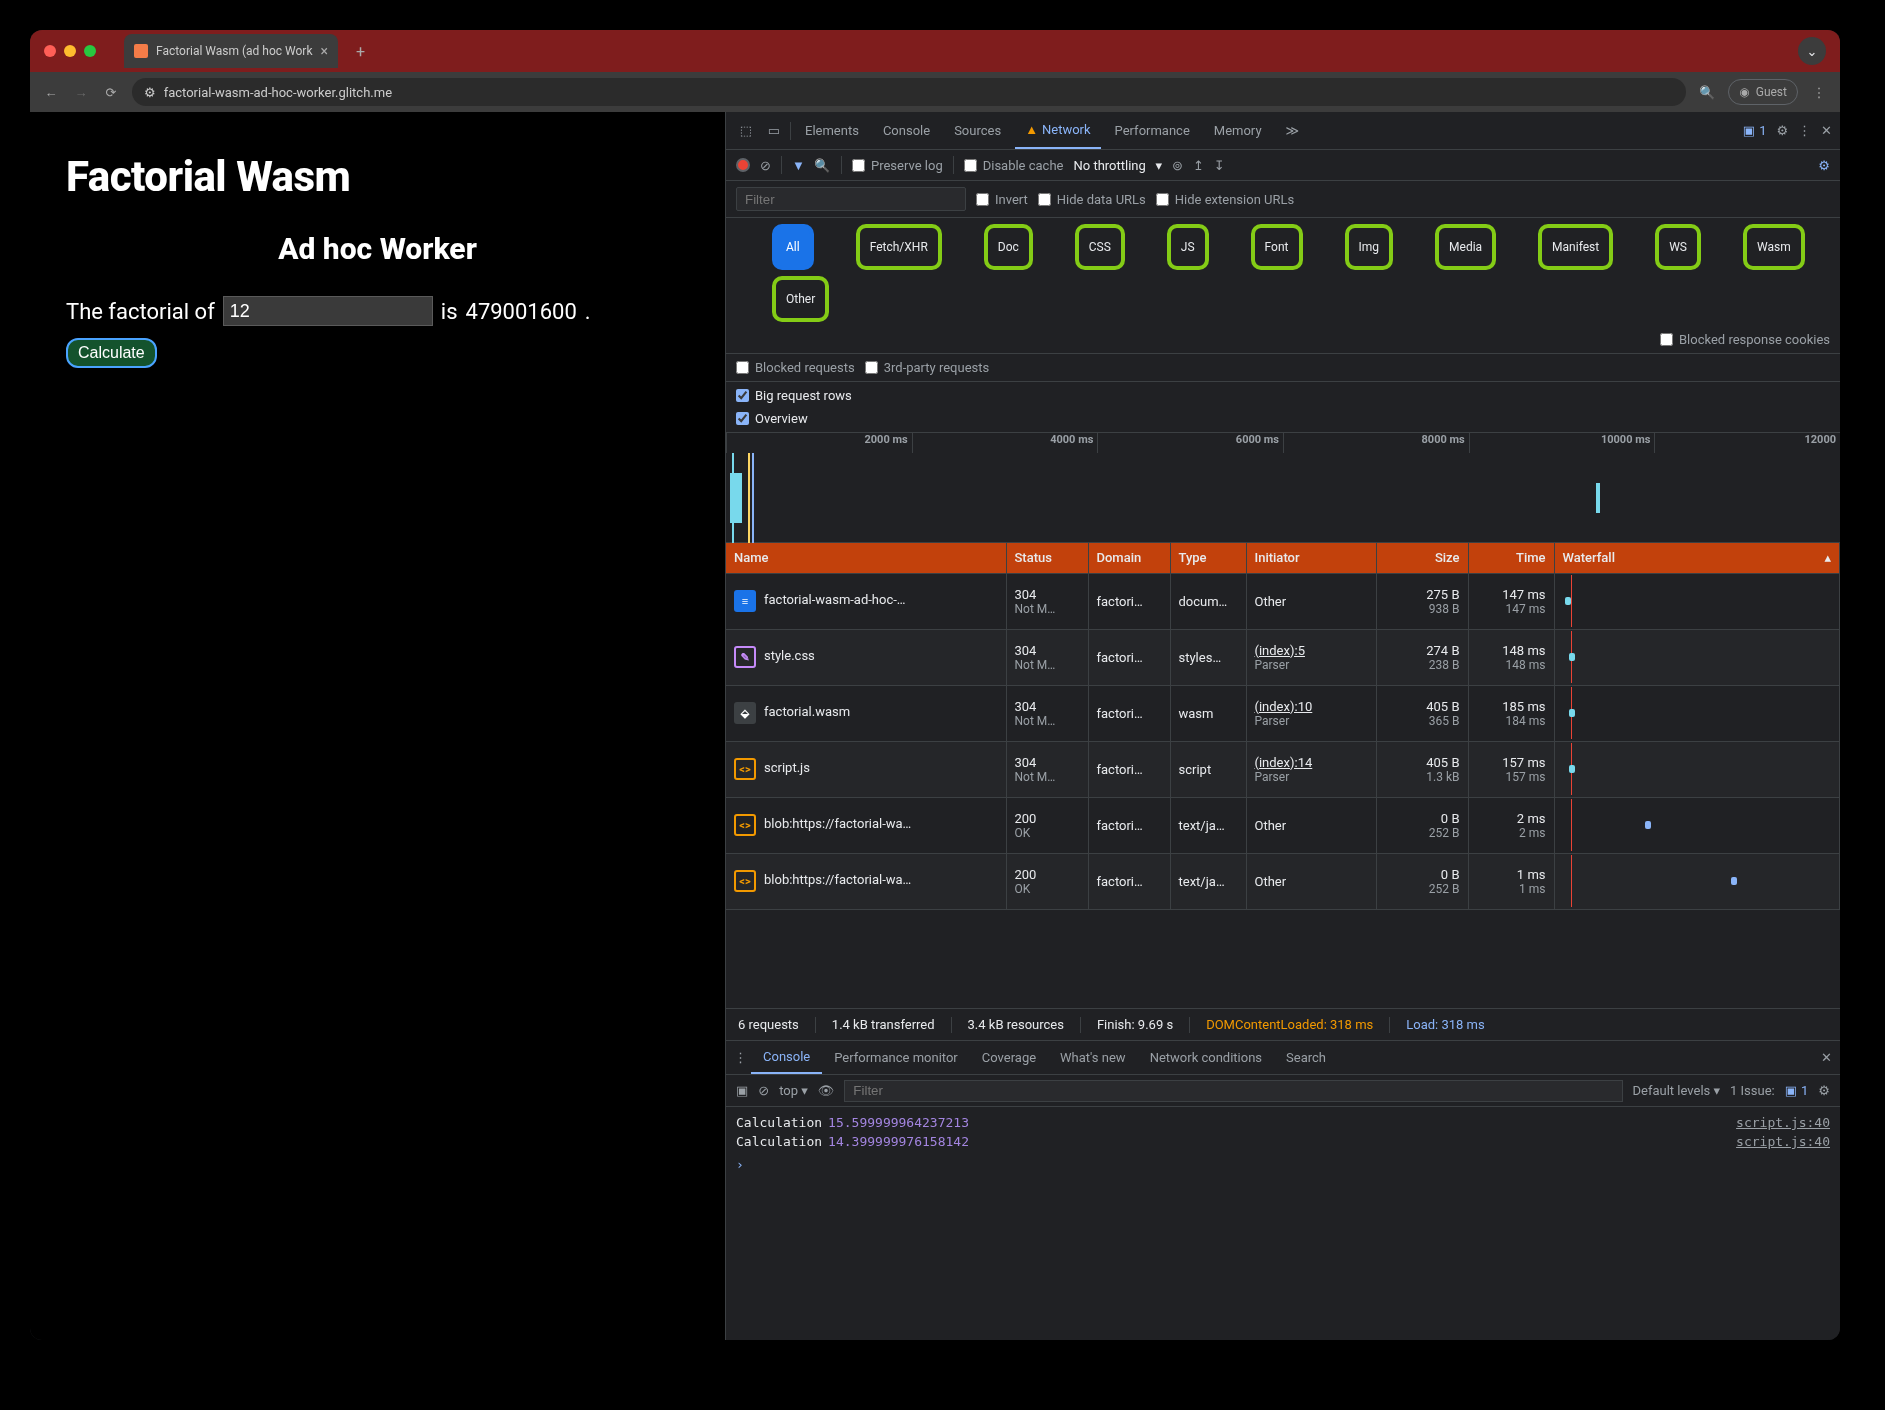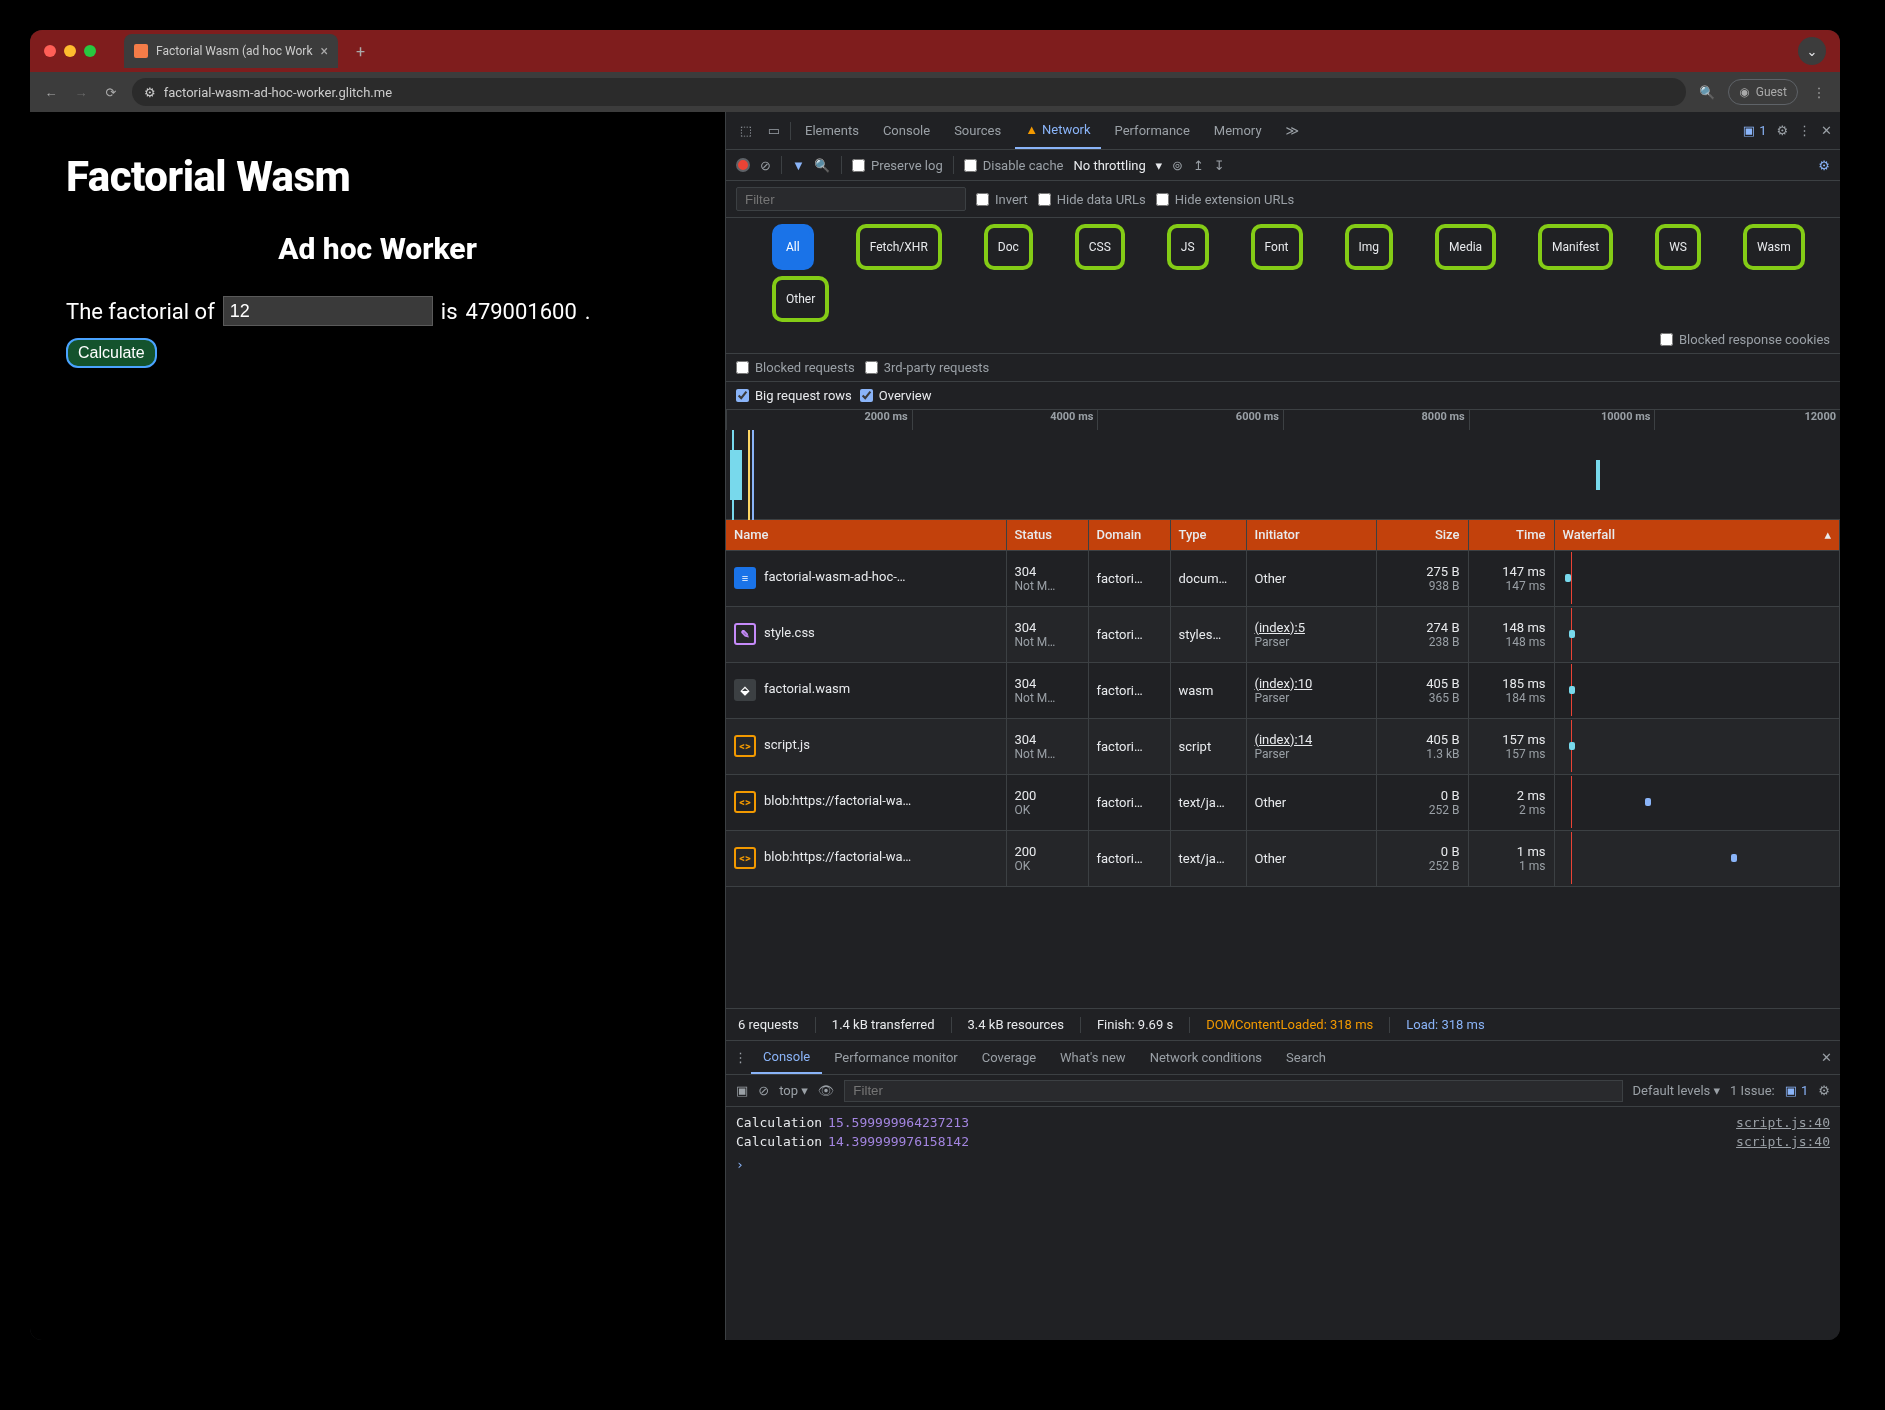--- a/index.html
+++ b/index.html
@@ -166,21 +166,21 @@
   padding: 12px 10px;
   border: 4px solid #84cc16;
   border-radius: 10px;
   font-size: 12px;
   color: #e8eaed;
   margin-left: 36px;
 }
 .pill.active { background:#1a73e8; border-color:#1a73e8; color:#fff; }
 
 .netoptions { display:flex; padding: 6px 10px; gap: 40px; border-bottom:1px solid #3c4043; color:#e8eaed; }
-.netoptions .col { flex:1; display:flex; flex-direction:row; gap:8px; }
+.netoptions .col { flex:1; display:flex; flex-direction:column; gap:8px; }
 
 .timeline {
   height: 110px;
   border-bottom: 1px solid #3c4043;
   position: relative;
   background: #202124;
 }
 .timeline .ticks {
   display:flex;
   height: 20px;

